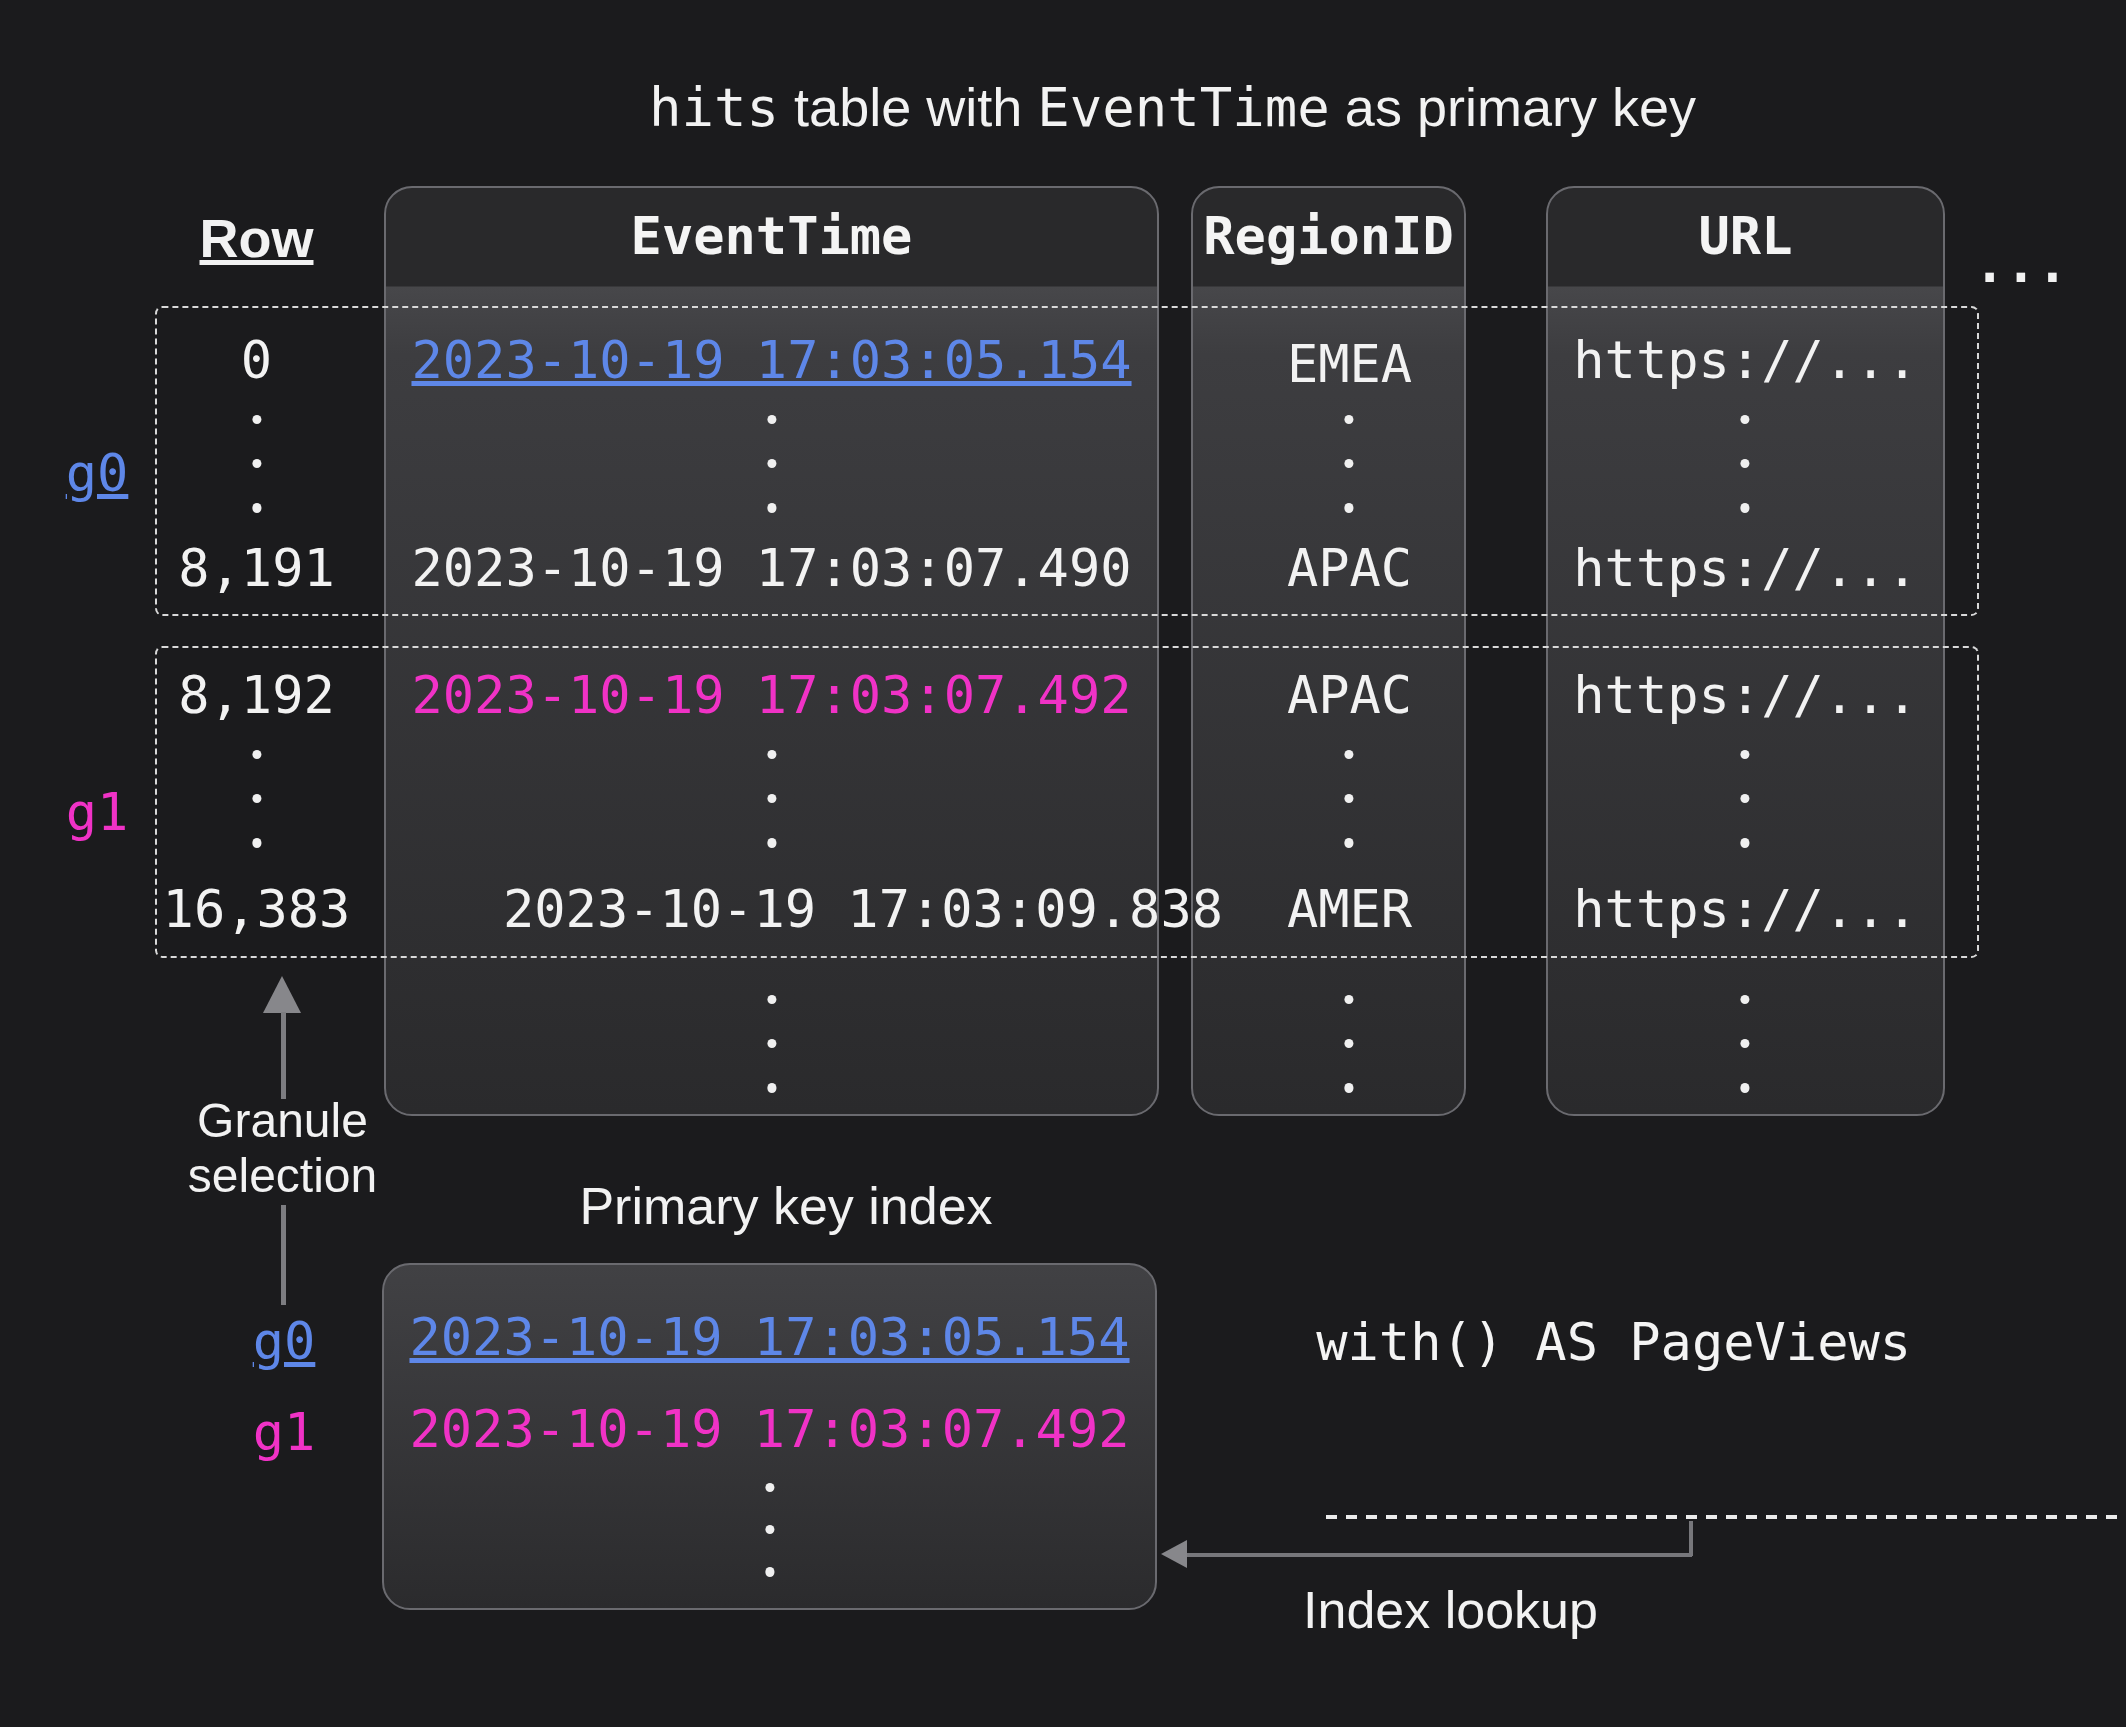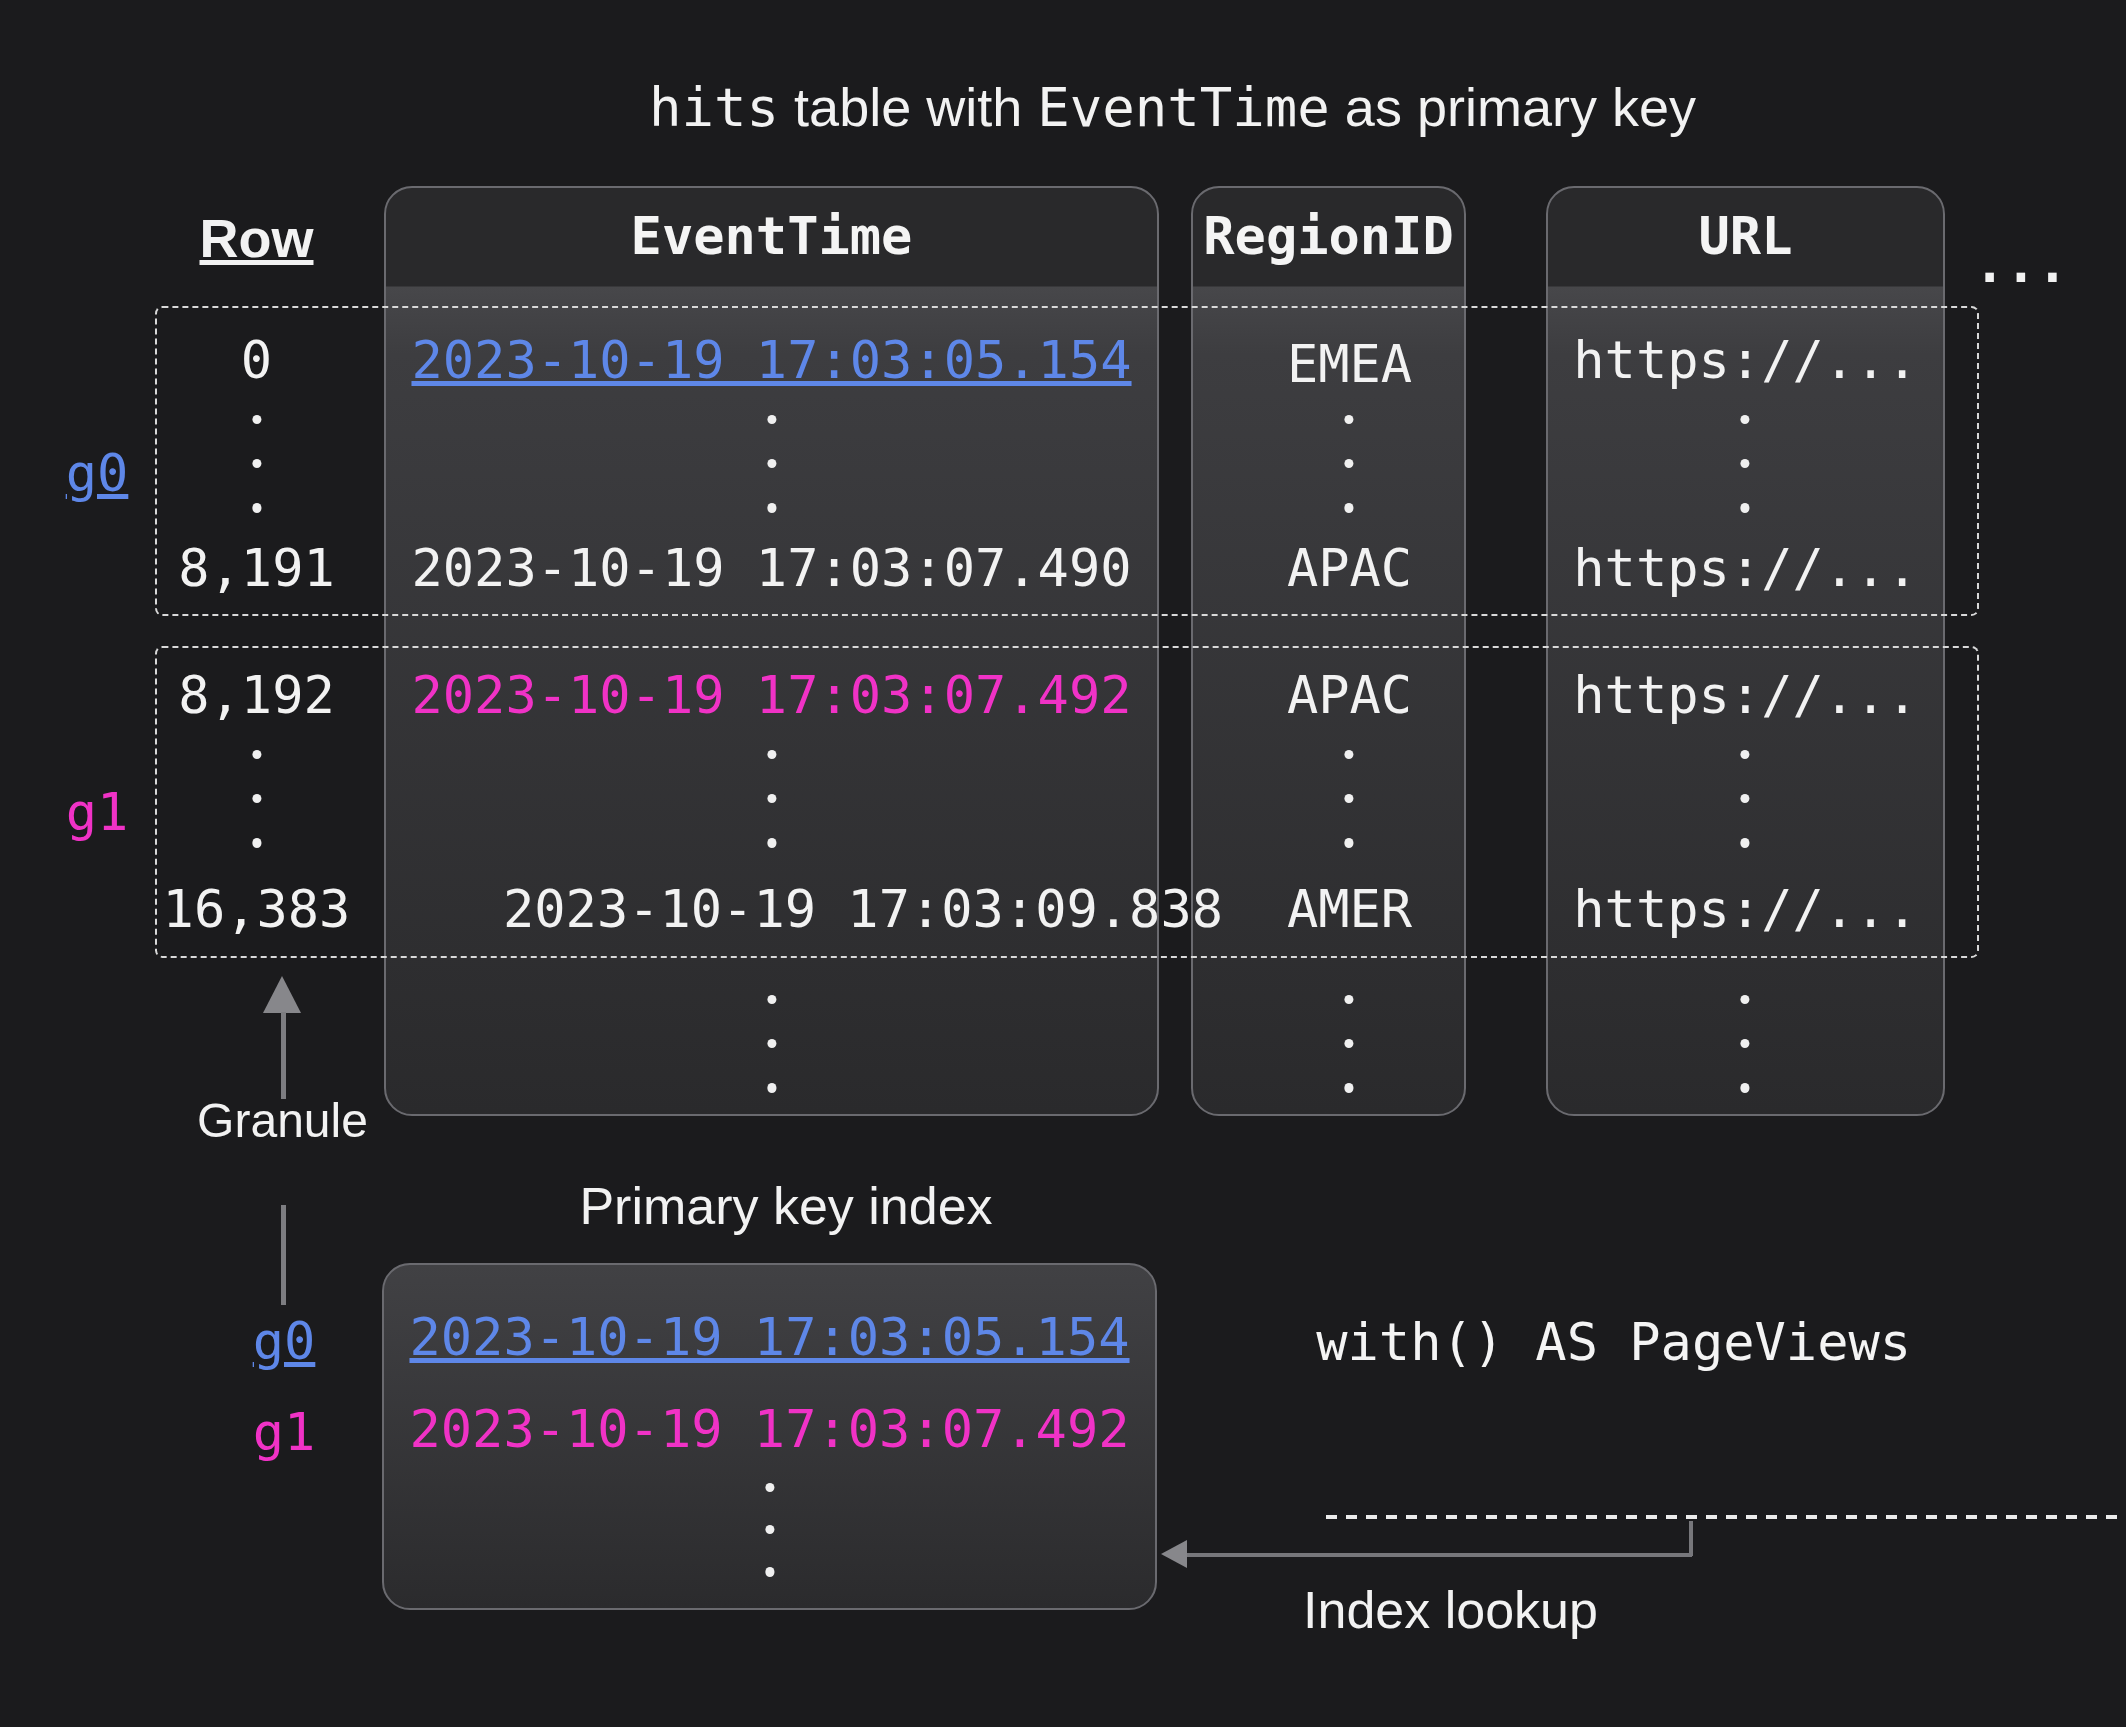--- a/index.html
+++ b/index.html
@@ -196,20 +196,21 @@
 <div class="dashed-box" style="top:306px;height:310px"></div>
 <div class="dashed-box" style="top:646px;height:312px"></div>
 
 <div class="g-label mono blue" style="left:37px;top:447px">g0</div>
 <div class="g-label mono pink" style="left:37px;top:786px">g1</div>
 
 <div class="arrowhead-up" style="left:263px;top:976px"></div>
 <div class="shaft" style="left:281px;top:1012px;height:87px"></div>
 <div class="label-2line" style="left:98px;width:369px;top:1093px">
   <div>Granule</div>
+  <div>selection</div>
 </div>
 <div class="shaft" style="left:281px;top:1205px;height:100px"></div>
 
 <div class="section-label" style="left:509px;width:554px;top:1176px">Primary key index</div>
 
 <div class="g-label mono blue" style="left:224px;top:1315px">g0</div>
 <div class="g-label mono pink" style="left:224px;top:1406px">g1</div>
 
 <div class="pk-box"></div>
 <div class="cell mono blue" style="left:382px;width:775px;top:1311px">2023-10-19 17:03:05.154</div>

